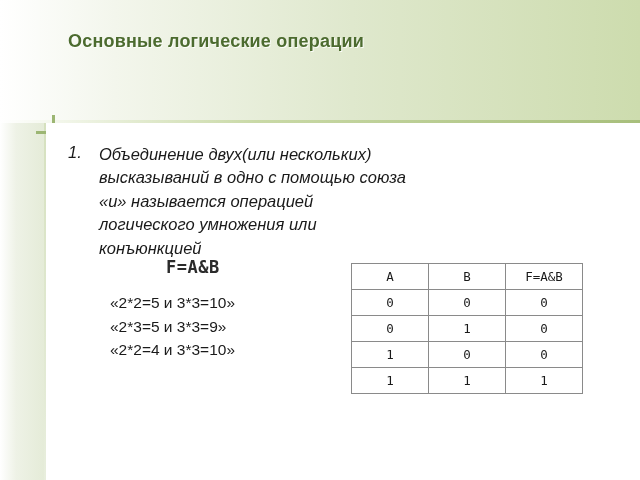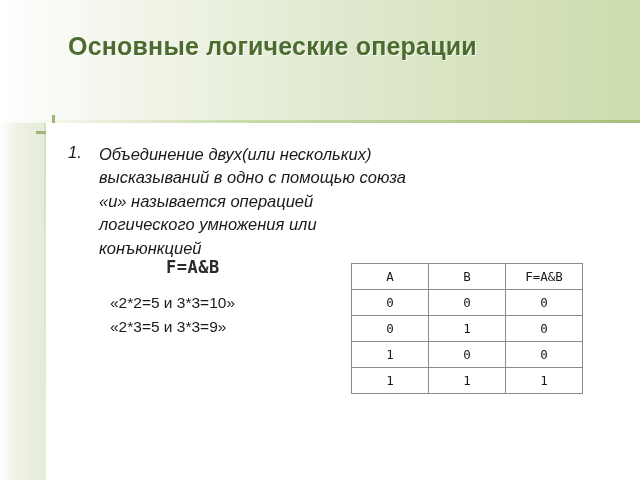--- a/index.html
+++ b/index.html
@@ -52,21 +52,21 @@
     top: 120px;
     width: 640px;
     height: 3px;
     background: linear-gradient(to right, #ffffff 0%, #c9d9a6 40%, #a8bf7c 100%);
   }
   .title-text {
     position: absolute;
     left: 68px;
     top: 30px;
     width: 540px;
-    font-size: 25px;
+    font-size: 18px;
     font-weight: bold;
     color: #4c6b2f;
     line-height: 1.28;
     letter-spacing: 0.2px;
     text-shadow: 1px 1px 0 rgba(255,255,255,0.85);
   }
   
   .cross-h {
     position: absolute;
     left: 36px;
@@ -178,20 +178,21 @@
     <div class="bullet-block">
       <span class="bullet-num">1.</span>
       <div class="bullet-text">Объединение двух(или нескольких) высказываний в одно с помощью союза «и» называется операцией логического умножения или конъюнкцией</div>
     </div>
 
     <div class="formula">F=A&amp;B</div>
 
     <div class="quotes">
       <div>«2*2=5 и 3*3=10»</div>
       <div>«2*3=5 и 3*3=9»</div>
+      <div>«2*2=4 и 3*3=10»</div>
     </div>
 
     <table class="truth-table">
       <tbody>
           <tr>
         <th>A</th>
         <th>B</th>
         <th>F=A&amp;B</th>
       </tr>
       <tr>

